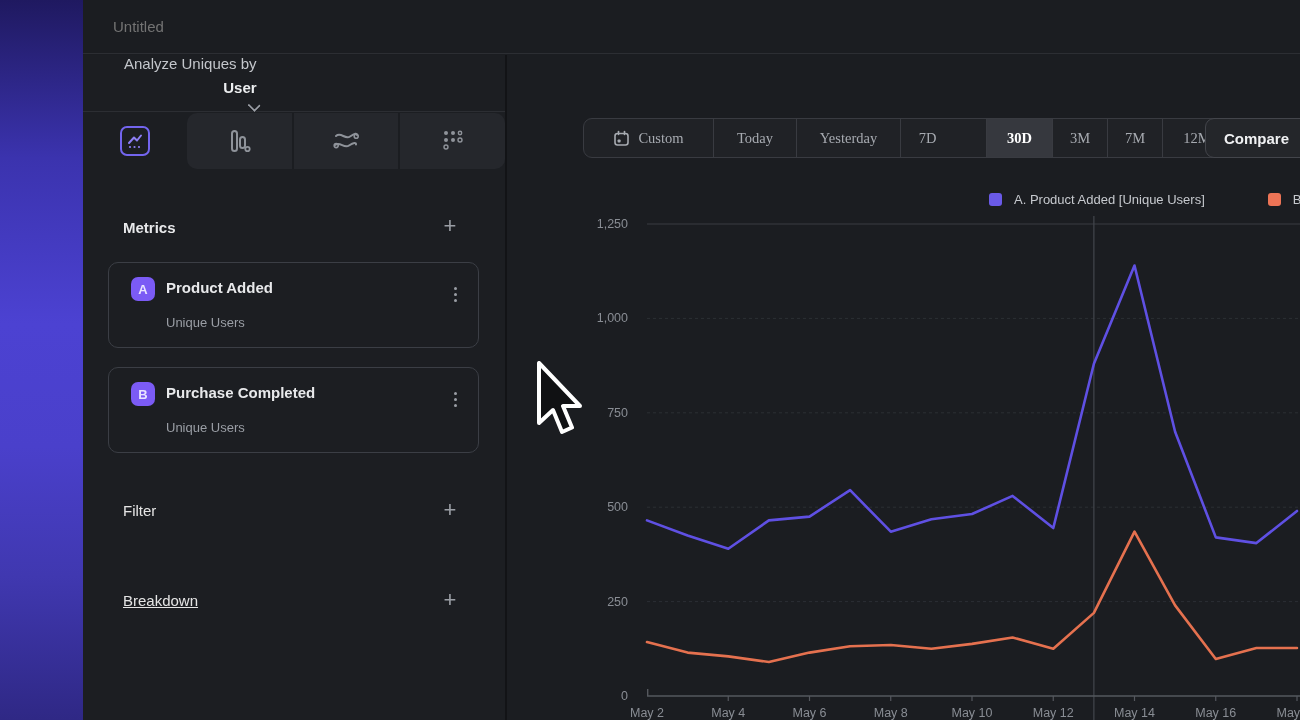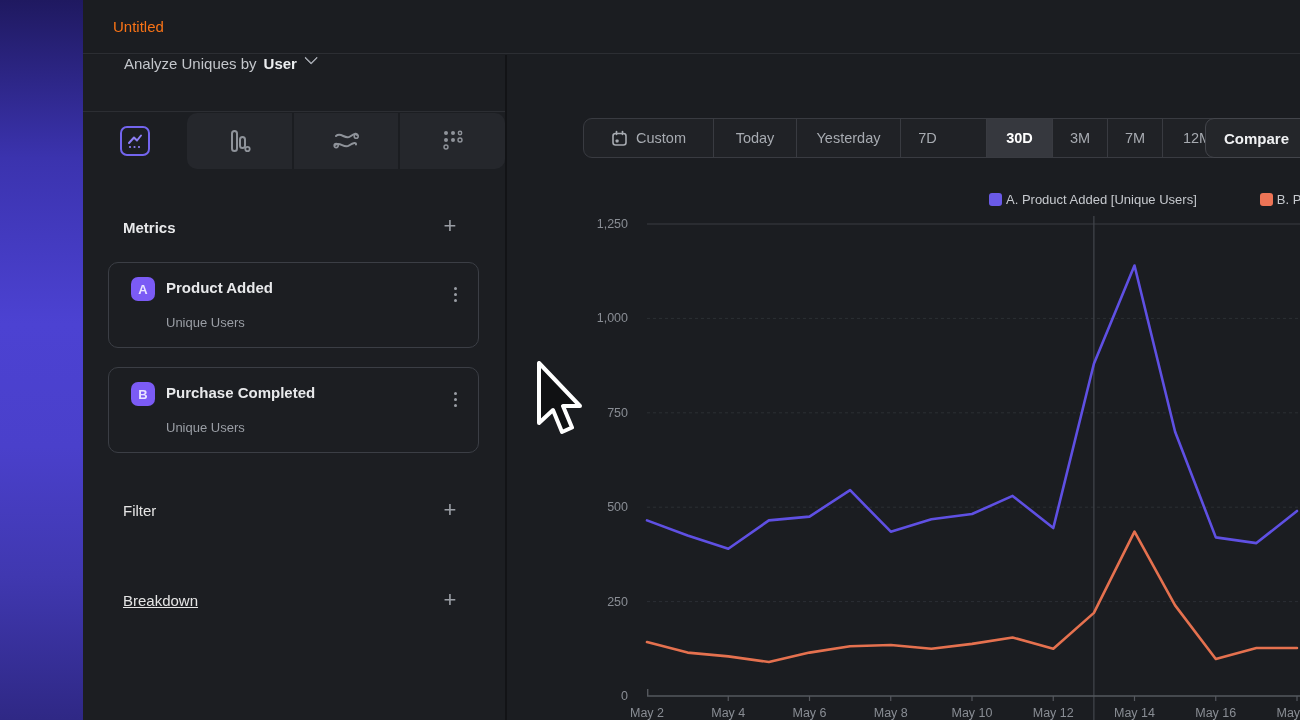--- a/index.html
+++ b/index.html
@@ -8,28 +8,28 @@
   .wallpaper { position:absolute; left:0; top:0; width:83px; height:720px;
     background:linear-gradient(180deg,#1f1960 0%,#3b33ae 22%,#4c42d2 45%,#4a40cb 62%,#4038b0 80%,#2f2885 100%); }
   .wallpaper::after{ content:""; position:absolute; left:0; top:0; width:8px; height:100%;
     background:linear-gradient(180deg,#123; ); opacity:.25; }
   .window { position:absolute; left:83px; top:0; width:1217px; height:720px; background:#1b1d21; }
 
   
   .topbar { position:absolute; left:0; top:0; width:100%; height:54px; background:#1b1d21;
     border-bottom:1px solid #2c2e33; }
   .topbar .title { position:absolute; left:30px; top:0; height:54px; line-height:54px;
-    color:#f97316; font-size:15px; }
+    color:#737373; font-size:15px; }
 
   
   .sidebar { position:absolute; left:0; top:55px; width:422px; height:665px; background:#1c1e22; }
   .side-divider { position:absolute; left:422px; top:55px; width:3px; height:665px; background:#121316; }
 
   .analyze-row { position:absolute; left:0; top:0; width:100%; height:57px; border-bottom:1px solid #2c2e33; }
-  .analyze-row .inner { position:absolute; left:41px; top:0; height:57px; display:flex; align-items:flex-start; gap:7px; }
+  .analyze-row .inner { position:absolute; left:41px; top:0; height:57px; display:flex; align-items:flex-end; gap:7px;flex-direction:column; }
   .analyze-prefix { color:#c3c6cb; font-size:15px; }
   .analyze-value { color:#eceef0; font-size:15px; font-weight:700; }
   .chev { width:10px; height:10px; border:solid #9a9ea5; border-width:0 2px 2px 0; transform:rotate(45deg) translateY(-3px); border-radius:1px; }
 
   
   .tabs-row { position:absolute; left:0; top:58px; width:422px; height:112px; }
   .tab-active-cell { position:absolute; left:0; top:0; width:104px; height:56px; display:flex; align-items:center; justify-content:center; }
   .tab-strip { position:absolute; left:104px; top:0; width:318px; height:56px; background:#25272c; border-radius:10px 10px 10px 10px; display:flex; }
   .tab-cell { flex:1; display:flex; align-items:center; justify-content:center; border-left:2px solid #1b1d21; }
   .tab-cell:first-child { border-left:none; }
@@ -45,31 +45,31 @@
     color:#e9e4ff; font-size:13px; font-weight:700; display:flex; align-items:center; justify-content:center; }
   .metric-name { position:absolute; left:57px; top:16px; color:#e8e9eb; font-size:15px; font-weight:700; }
   .metric-measure { position:absolute; left:57px; top:52px; color:#9a9ea5; font-size:13px; }
   .kebab { position:absolute; right:16px; top:24px; width:14px; height:20px; display:flex; flex-direction:column; gap:3px; align-items:center; }
   .kebab i { width:3px; height:3px; border-radius:50%; background:#9a9ea5; }
 
   
   .main { position:absolute; left:424px; top:55px; width:793px; height:665px; background:#1b1d21; }
 
   .rangebar { position:absolute; left:76px; top:63px; height:40px; display:flex;
-    border:1px solid #393b41; border-radius:9px; background:#202226; overflow:hidden; }
+    border:1px solid #393b41; border-radius:9px; background:#202226; overflow:hidden;font-family:Liberation Serif, serif; }
   .seg { height:38px; display:flex; align-items:center; justify-content:center; gap:8px;
     color:#a7abb1; font-size:14.5px; border-left:1px solid #393b41; }
   .seg:first-child { border-left:none; }
   .seg.active { background:#36383e; color:#ffffff; font-weight:700; }
   .compare-btn { position:absolute; left:698px; top:63px; width:112px; height:40px; border:1px solid #43454b;
     border-radius:9px; background:#24262a; color:#f0f1f3; font-size:15px; font-weight:700;
     display:flex; align-items:center; padding-left:18px; }
 
   .legend { position:absolute; left:437px; top:137px; display:flex; gap:18px; white-space:nowrap; }
-  .leg-item { display:flex; align-items:center; gap:4px; color:#c6c9ce; font-size:13px;padding-left:45px; }
+  .leg-item { display:flex; align-items:center; gap:12px; color:#c6c9ce; font-size:13px;padding-left:45px; }
   .leg-swatch { width:13px; height:13px; border-radius:3px; flex:0 0 auto; }
 
   svg.chart { position:absolute; left:0; top:0; width:793px; height:665px; }
 
   .cursor { position:absolute; left:536px; top:361px; width:50px; height:80px; pointer-events:none; }
 </style>
 </head>
 <body>
 
 <div class="wallpaper"></div>

